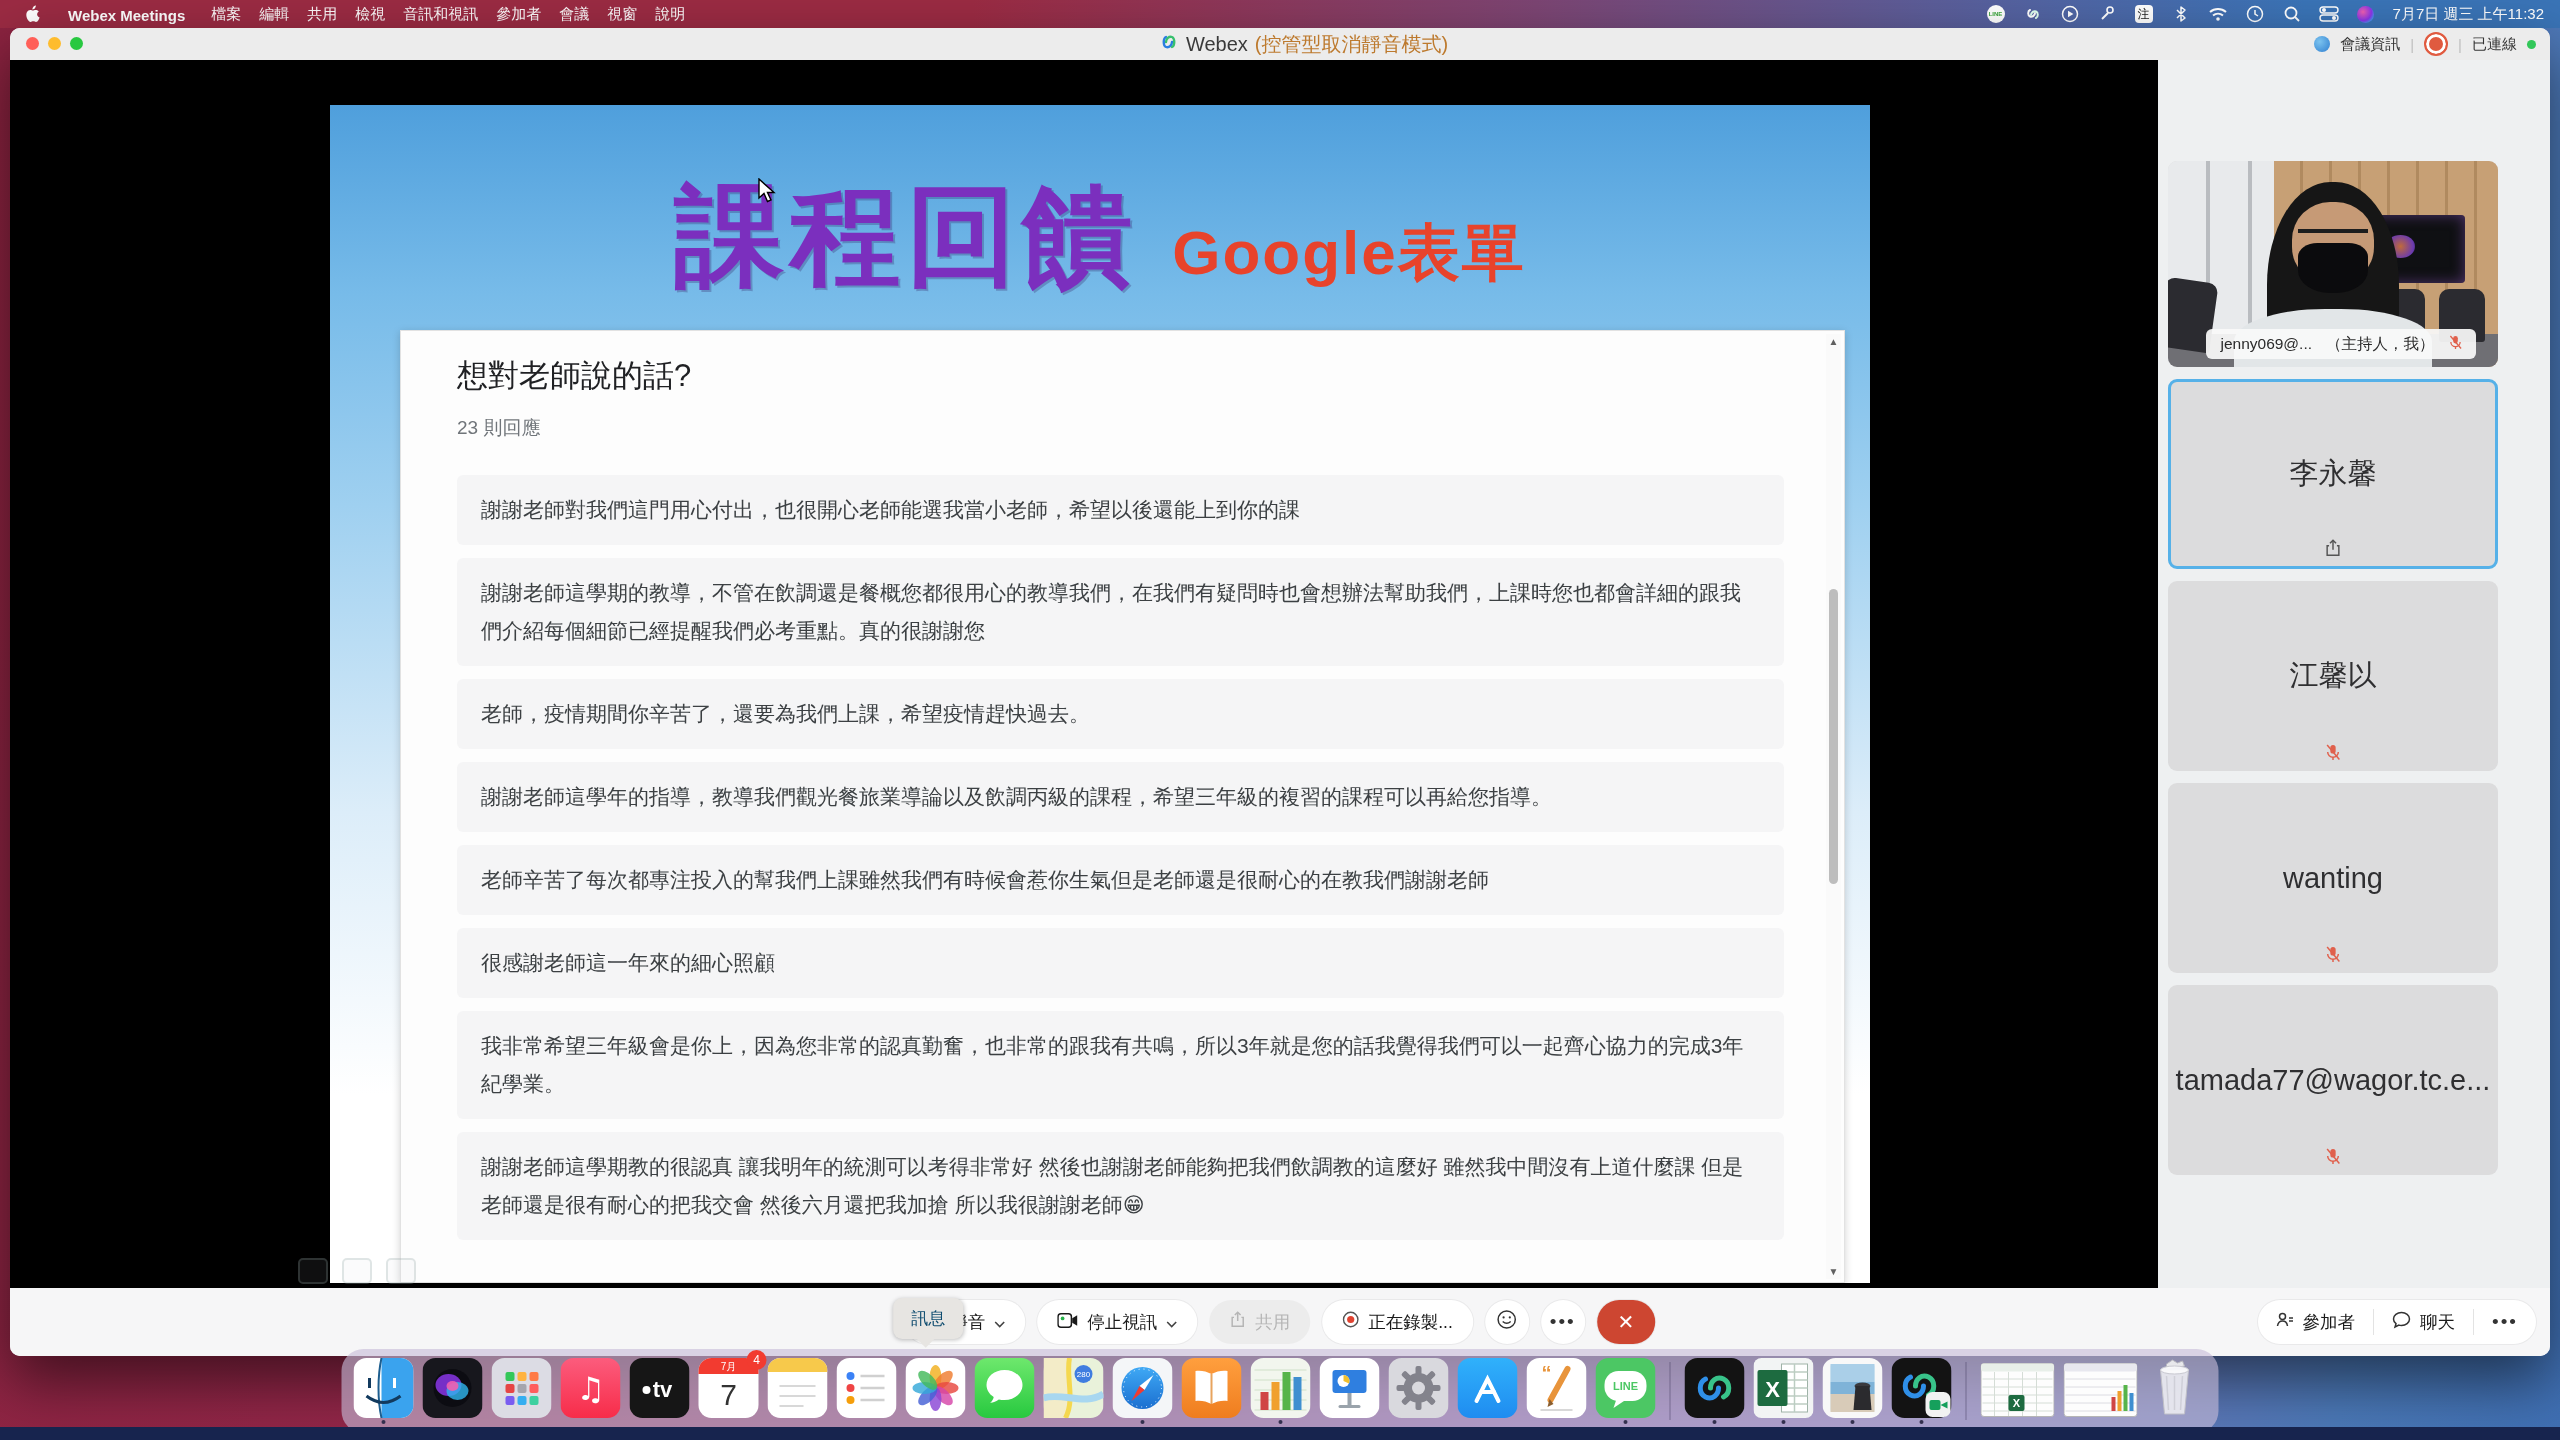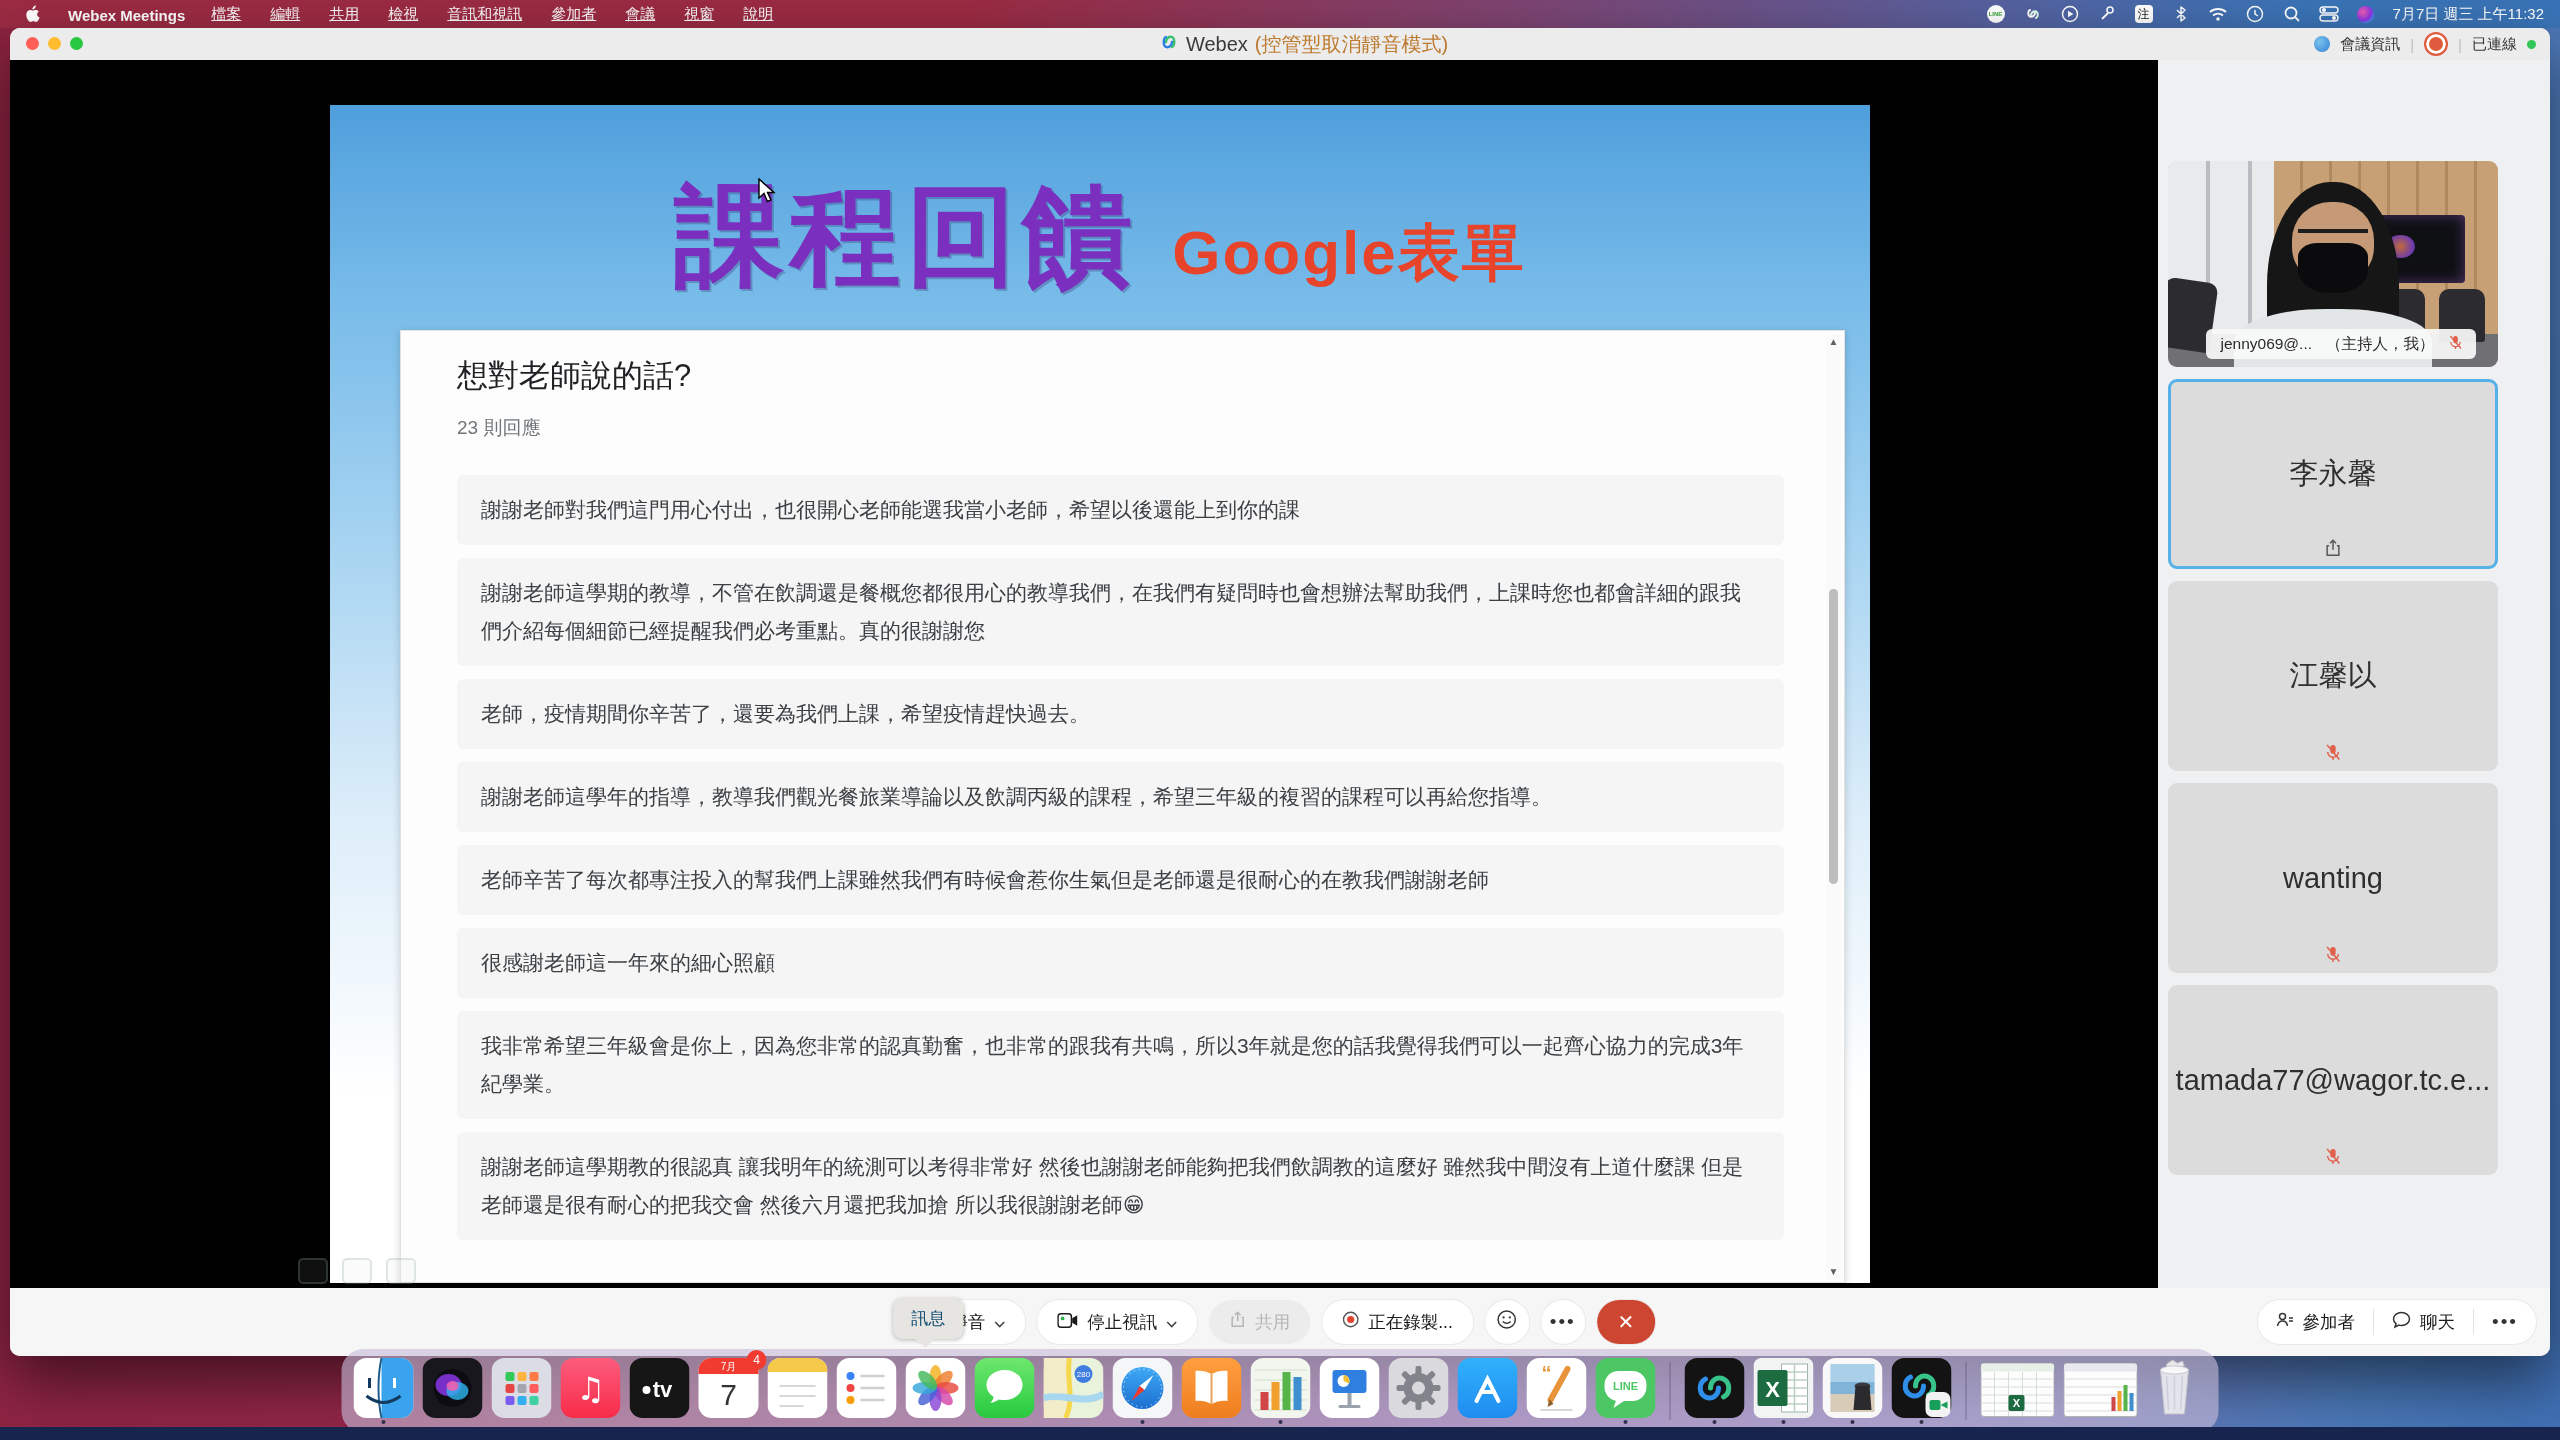--- a/index.html
+++ b/index.html
@@ -122,21 +122,21 @@
 
   <div class="menu-bar">
     <div class="mb-left">
       <span class="st-ic">
           <svg width="15" height="18" viewBox="0 0 14 18">
             <path d="M11.6 9.6c0-2 1.6-3 1.7-3.1-.9-1.4-2.4-1.6-2.9-1.6-1.2-.1-2.4.7-3 .7-.6 0-1.6-.7-2.6-.7-1.3 0-2.6.8-3.3 2-1.4 2.4-.4 6 1 8 .7 1 1.5 2.1 2.6 2 1-.1 1.4-.7 2.7-.7s1.6.7 2.7.7c1.1 0 1.8-1 2.5-2 .8-1.2 1.1-2.3 1.1-2.4-.1 0-2.5-1-2.5-2.9z" fill="#fff"></path>
             <path d="M9.4 3.3c.6-.7 1-1.7.9-2.7-.9 0-1.9.6-2.5 1.3-.5.6-1 1.6-.9 2.6 1 .1 2-.5 2.5-1.2z" fill="#fff"></path>
           </svg>
         </span>
       <span class="mb-app">Webex Meetings</span>
-      <span style="display:flex;gap:29px;text-decoration:underline;">
+      <span style="display:flex;gap:18px;">
           <span class="mb-item">檔案</span>
           <span class="mb-item">編輯</span>
           <span class="mb-item">共用</span>
           <span class="mb-item">檢視</span>
           <span class="mb-item">音訊和視訊</span>
           <span class="mb-item">參加者</span>
           <span class="mb-item">會議</span>
           <span class="mb-item">視窗</span>
           <span class="mb-item">說明</span>
         </span>

